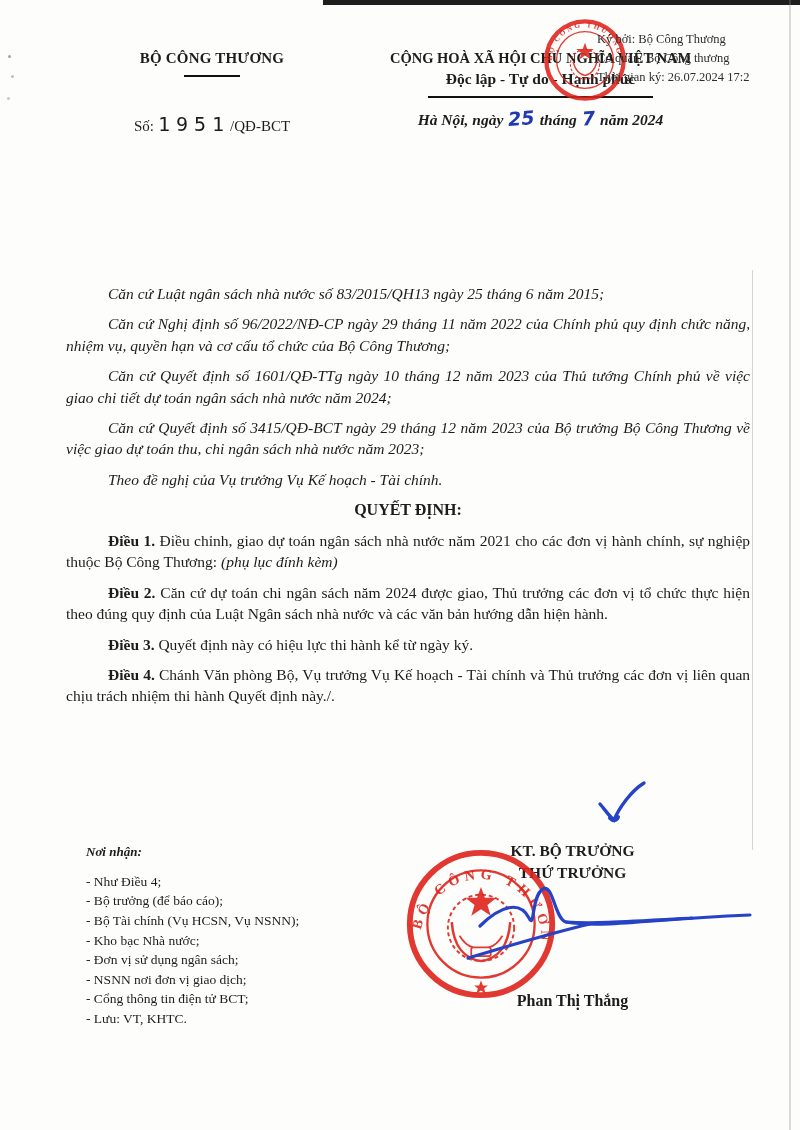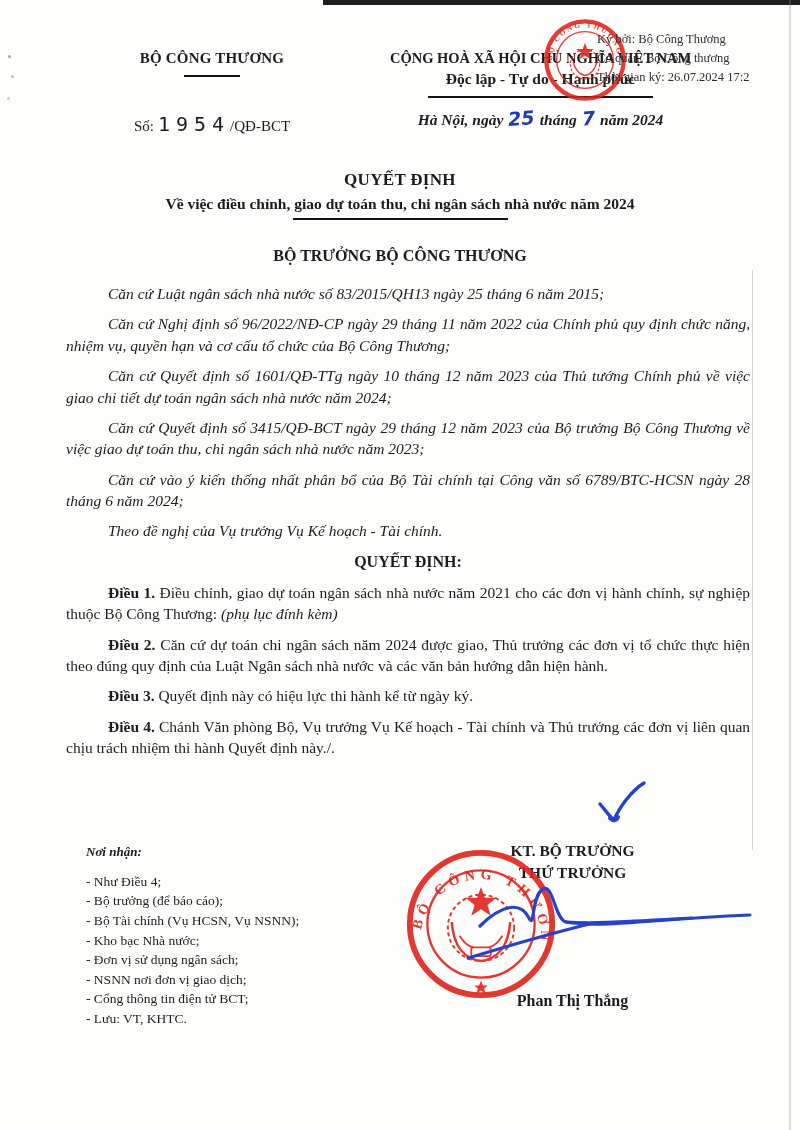--- a/index.html
+++ b/index.html
@@ -64,21 +64,21 @@
   <div class="abs edge-line"></div>
   <div class="abs page-edge"></div>
   <div class="abs specks"></div>
 
   <div class="abs hdr-left">
     <div class="org-name">BỘ CÔNG THƯƠNG</div>
     <div class="org-rule"></div>
   </div>
   <div class="abs so-line">
     <span class="so-label">Số:</span>
-    <span class="so-num">1954</span><span class="so-suffix">/QĐ-BCT</span>
+    <span class="so-num">1951</span><span class="so-suffix">/QĐ-BCT</span>
   </div>
 
   <div class="abs hdr-right">
     <div class="nat1">CỘNG HOÀ XÃ HỘI CHỦ NGHĨA VIỆT NAM</div>
     <div class="nat2">Độc lập - Tự do - Hạnh phúc</div>
     <div class="nat-rule"></div>
     <div class="date-line">
       <span>Hà Nội, ngày</span><span class="hand">25</span><span>tháng</span><span class="hand">7</span><span>năm 2024</span>
     </div>
   </div>
@@ -96,33 +96,26 @@
     </text>
     <polygon points="50,30 52.6,37.2 60.2,37.3 54.2,41.9 56.4,49.2 50,44.8 43.6,49.2 45.8,41.9 39.8,37.3 47.4,37.2" fill="#df231c" opacity="0.88"></polygon>
   </svg>
 
   <div class="abs digsig">
     <div>Ký bởi: Bộ Công Thương</div>
     <div>Cơ quan: Bộ Công thương</div>
     <div>Thời gian ký: 26.07.2024 17:2</div>
   </div>
 
-  <div class="abs title-block">
-    <div class="t-head">QUYẾT ĐỊNH</div>
-    <div class="t-sub">Về việc điều chỉnh, giao dự toán thu, chi ngân sách nhà nước năm 2024</div>
-    <div class="t-rule"></div>
-    <div class="t-auth">BỘ TRƯỞNG BỘ CÔNG THƯƠNG</div>
-  </div>
 
   <div class="abs body">
     <p class="pre">Căn cứ Luật ngân sách nhà nước số 83/2015/QH13 ngày 25 tháng 6 năm 2015;</p>
     <p class="pre">Căn cứ Nghị định số 96/2022/NĐ-CP ngày 29 tháng 11 năm 2022 của Chính phủ quy định chức năng, nhiệm vụ, quyền hạn và cơ cấu tổ chức của Bộ Công Thương;</p>
     <p class="pre">Căn cứ Quyết định số 1601/QĐ-TTg ngày 10 tháng 12 năm 2023 của Thủ tướng Chính phủ về việc giao chi tiết dự toán ngân sách nhà nước năm 2024;</p>
     <p class="pre">Căn cứ Quyết định số 3415/QĐ-BCT ngày 29 tháng 12 năm 2023 của Bộ trưởng Bộ Công Thương về việc giao dự toán thu, chi ngân sách nhà nước năm 2023;</p>
-    <p class="pre">Căn cứ vào ý kiến thống nhất phân bổ của Bộ Tài chính tại Công văn số 6789/BTC-HCSN ngày 28 tháng 6 năm 2024;</p>
     <p class="pre">Theo đề nghị của Vụ trưởng Vụ Kế hoạch - Tài chính.</p>
 
     <p class="decree">QUYẾT ĐỊNH:</p>
 
     <p class="art"><b>Điều 1.</b> <span>Điều chỉnh, giao dự toán ngân sách nhà nước năm 2021 cho các đơn vị hành chính, sự nghiệp thuộc Bộ Công Thương:</span> <i>(phụ lục đính kèm)</i></p>
     <p class="art"><b>Điều 2.</b> <span>Căn cứ dự toán chi ngân sách năm 2024 được giao, Thủ trưởng các đơn vị tổ chức thực hiện theo đúng quy định của Luật Ngân sách nhà nước và các văn bản hướng dẫn hiện hành.</span></p>
     <p class="art"><b>Điều 3.</b> <span>Quyết định này có hiệu lực thi hành kể từ ngày ký.</span></p>
     <p class="art"><b>Điều 4.</b> <span>Chánh Văn phòng Bộ, Vụ trưởng Vụ Kế hoạch - Tài chính và Thủ trưởng các đơn vị liên quan chịu trách nhiệm thi hành Quyết định này./.</span></p>
   </div>
 

